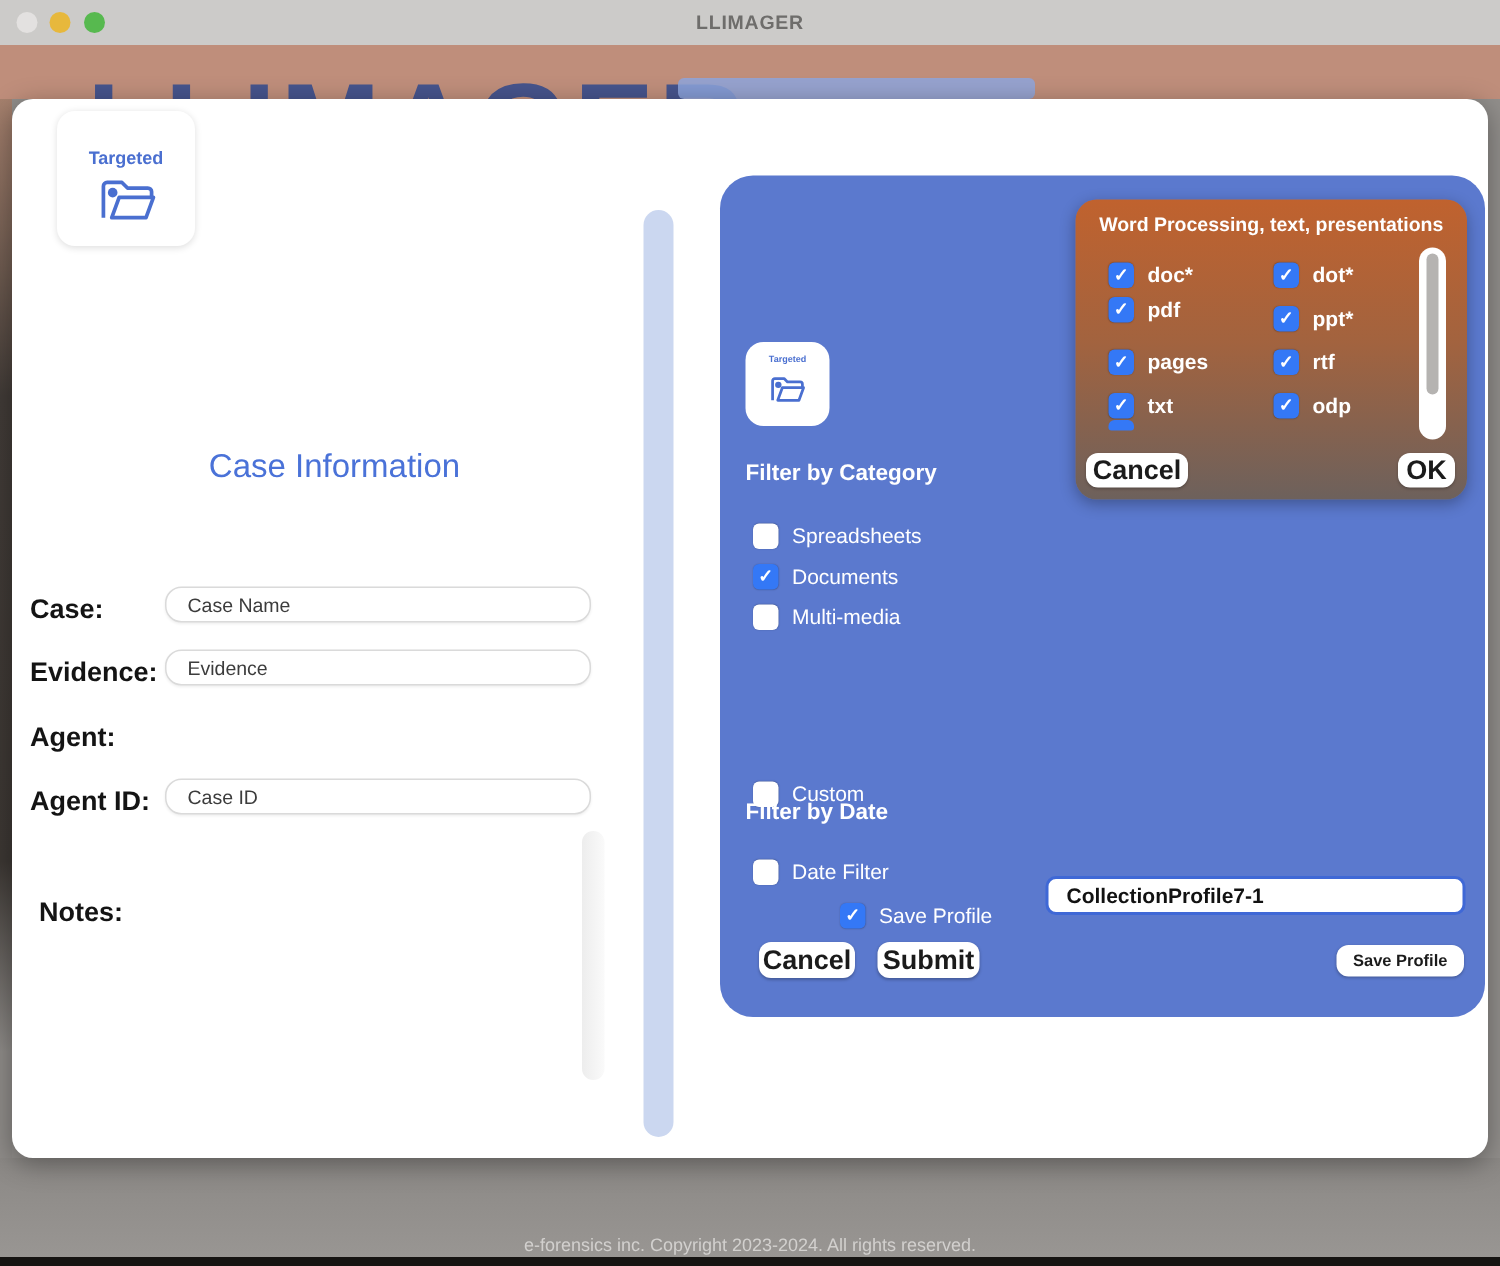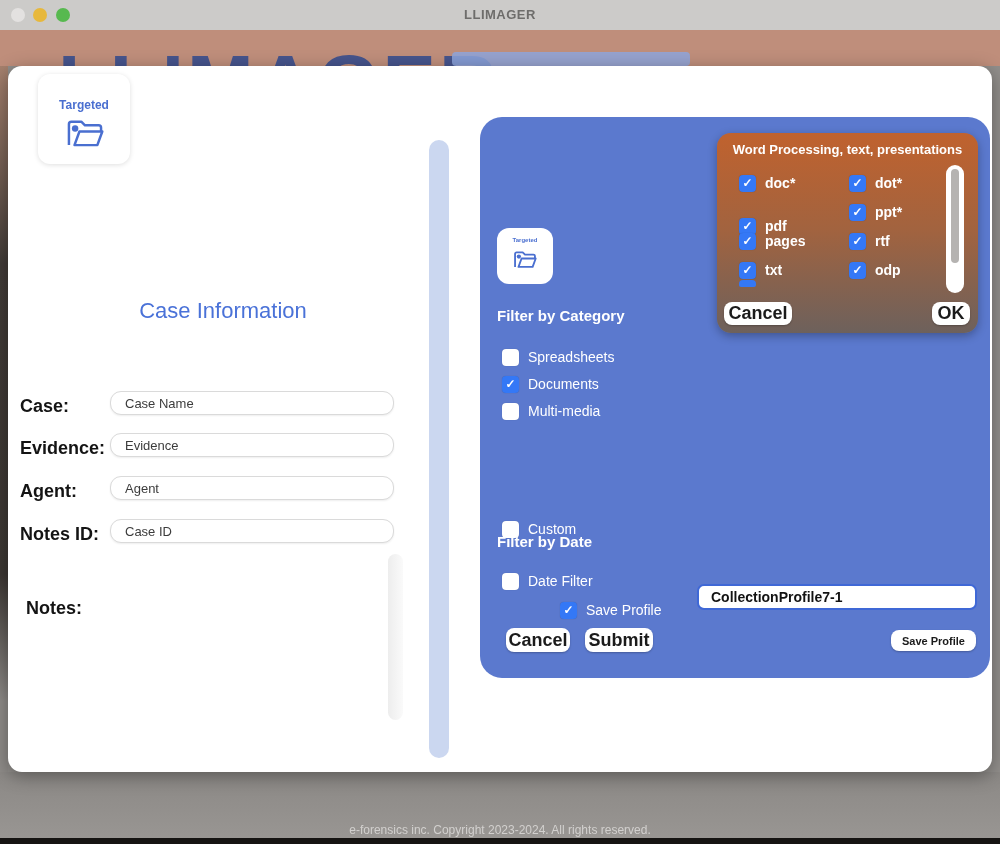--- a/index.html
+++ b/index.html
@@ -120,23 +120,22 @@
 
     <div class="abs" id="case-title">Case Information</div>
 
     <div class="abs form-label" style="left:12px;top:330px;">Case:</div>
     <input class="form-input" style="left: 102px; top: 325px;" readonly="" value="Case Name">
 
     <div class="abs form-label" style="left:12px;top:372px;">Evidence:</div>
     <input class="form-input" style="left: 102px; top: 367px;" readonly="" value="Evidence">
 
     <div class="abs form-label" style="left:12px;top:415px;">Agent:</div>
-    <input class="form-input" style="left: 102px; top: 410px;" readonly="" value="Agent">
-
-    <div class="abs form-label" style="left:12px;top:458px;">Notes ID:</div>
+
+    <div class="abs form-label" style="left:12px;top:458px;">Agent ID:</div>
     <input class="form-input" style="left: 102px; top: 453px;" readonly="" value="Case ID">
 
     <div class="abs form-label" id="notes-label">Notes:</div>
     <div class="abs" id="notes-scrollbar"></div>
 
     <div class="abs" id="divider"></div>
 
     <div class="abs" id="panel">
 
       <div class="abs" id="panel-badge">
@@ -192,21 +191,21 @@
 
         <div class="cb-row" style="left:22px;top:29px;">
           <span class="cb checked"></span>
           <span class="cb-label">doc*</span>
         </div>
         <div class="cb-row" style="left:132px;top:29px;">
           <span class="cb checked"></span>
           <span class="cb-label">dot*</span>
         </div>
 
-        <div class="cb-row" style="left:22px;top:72px;">
+        <div class="cb-row" style="left:22px;top:52px;">
           <span class="cb checked"></span>
           <span class="cb-label">pdf</span>
         </div>
         <div class="cb-row" style="left:132px;top:58px;">
           <span class="cb checked"></span>
           <span class="cb-label">ppt*</span>
         </div>
 
         <div class="cb-row" style="left:22px;top:87px;">
           <span class="cb checked"></span>

